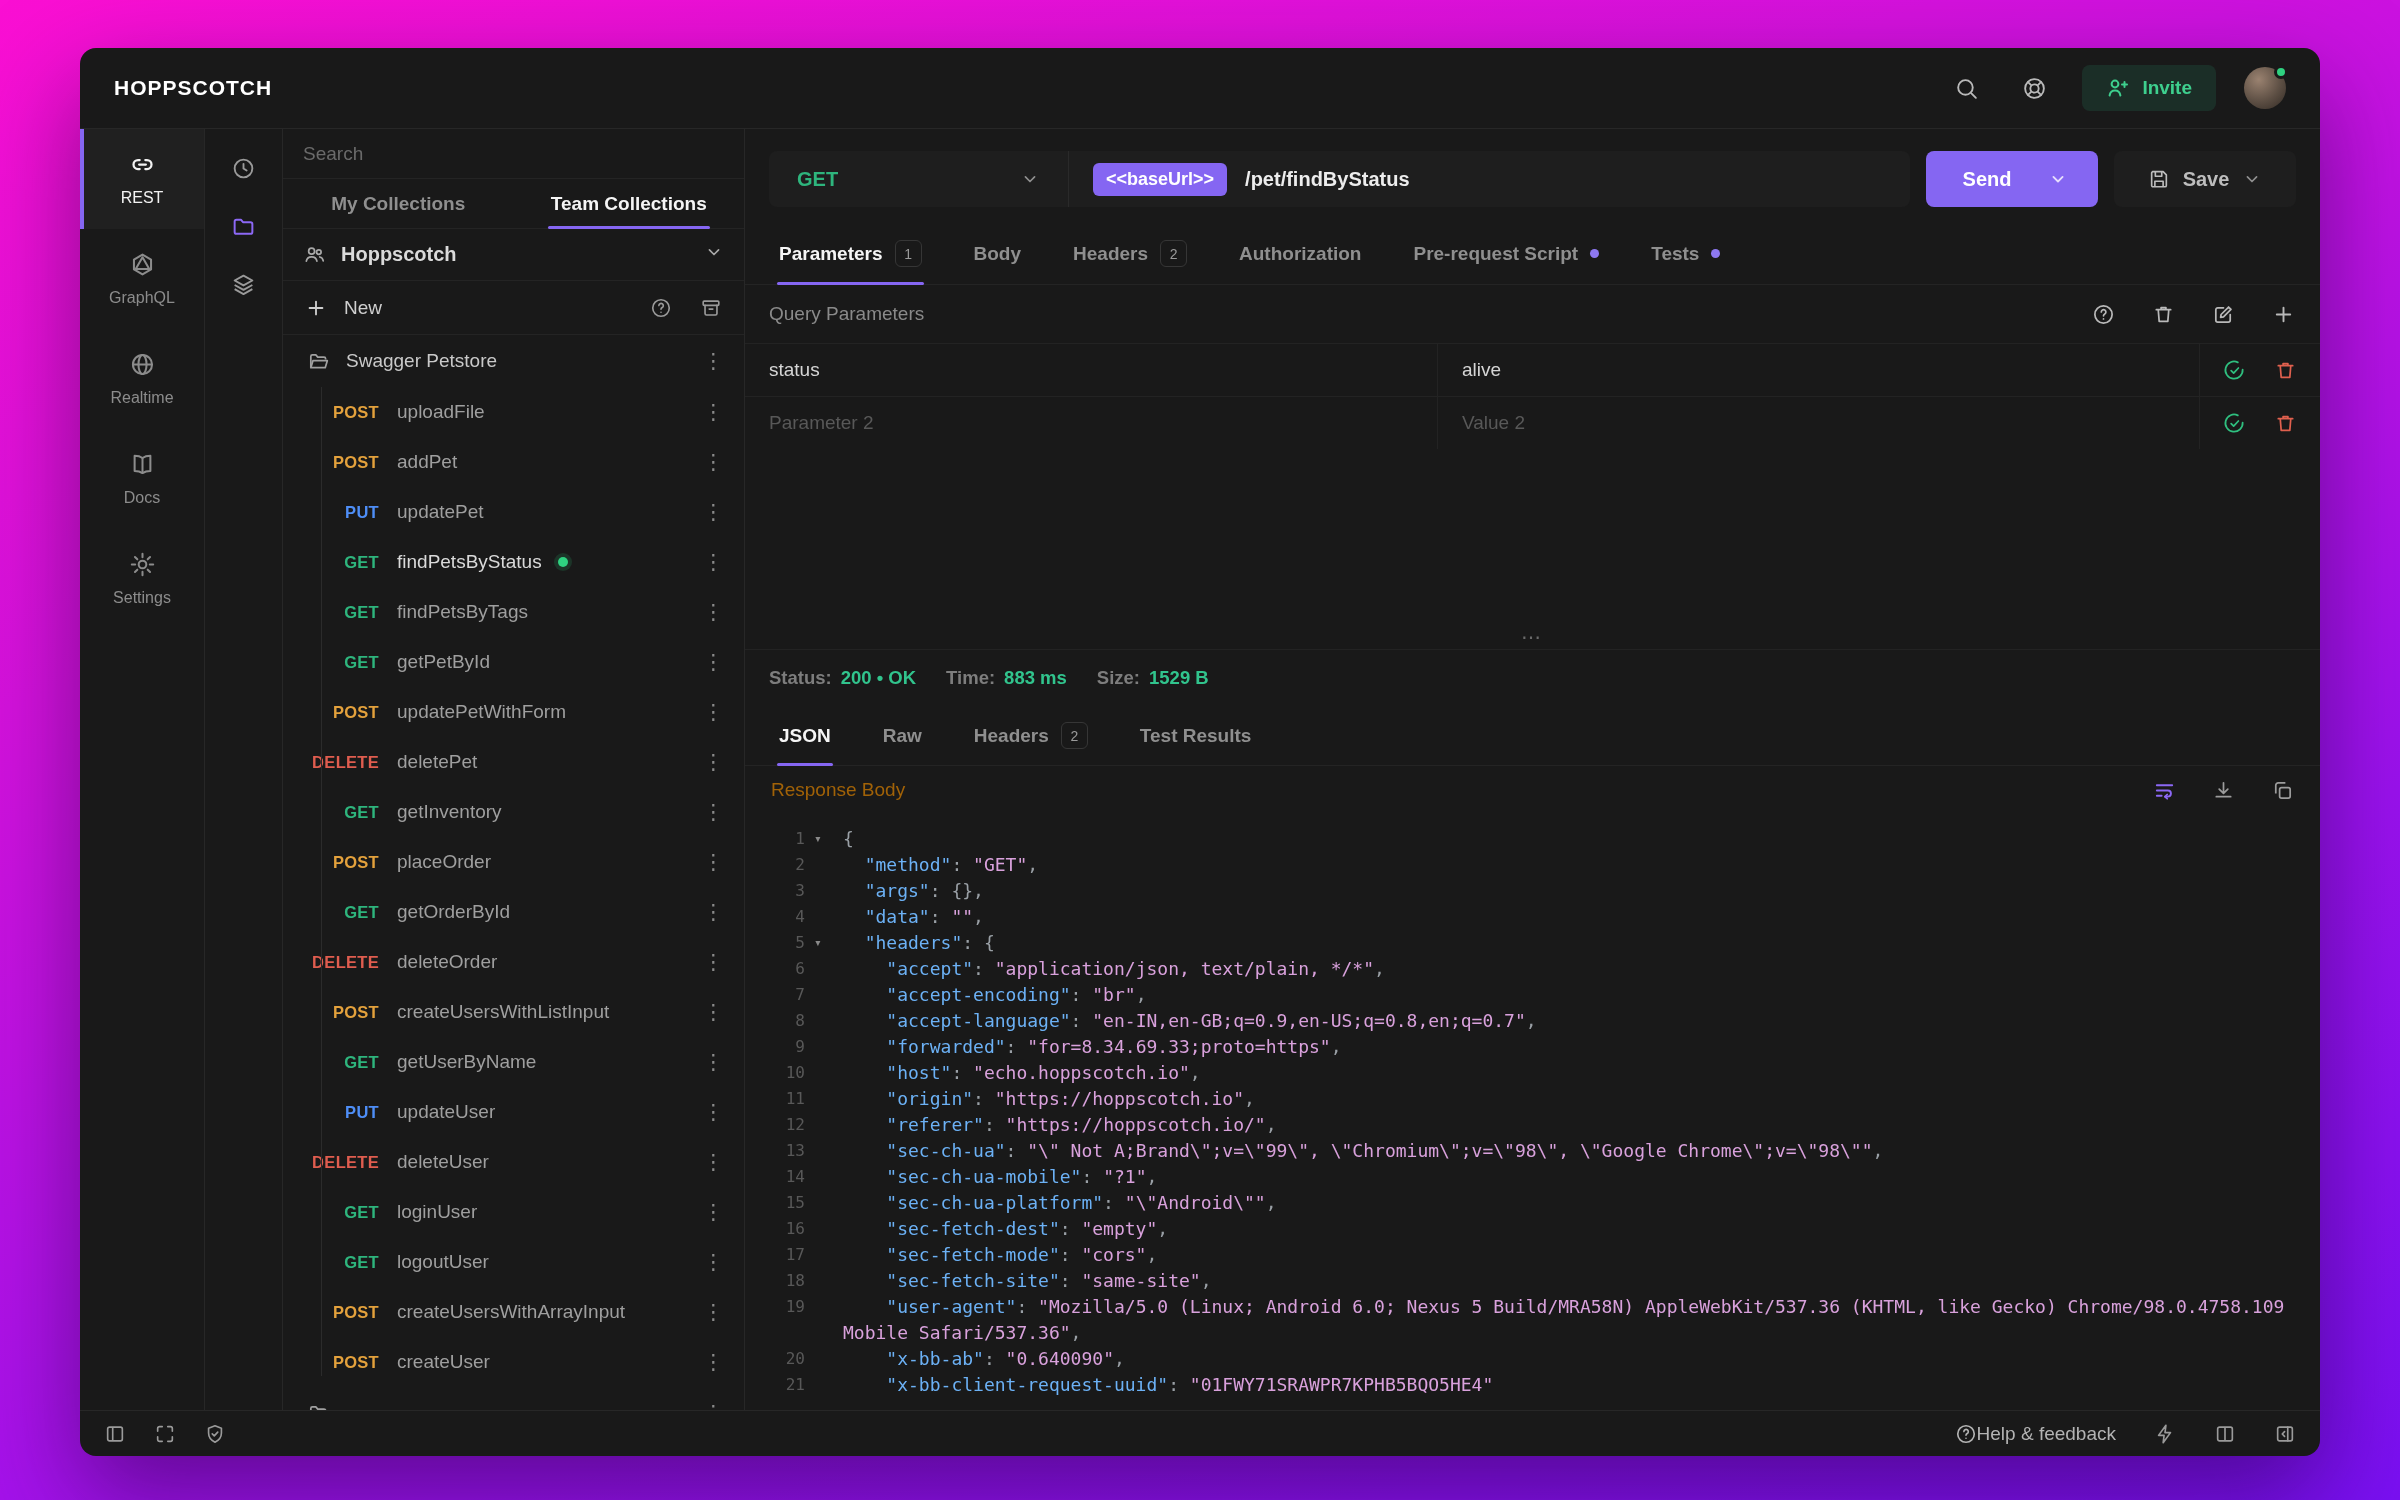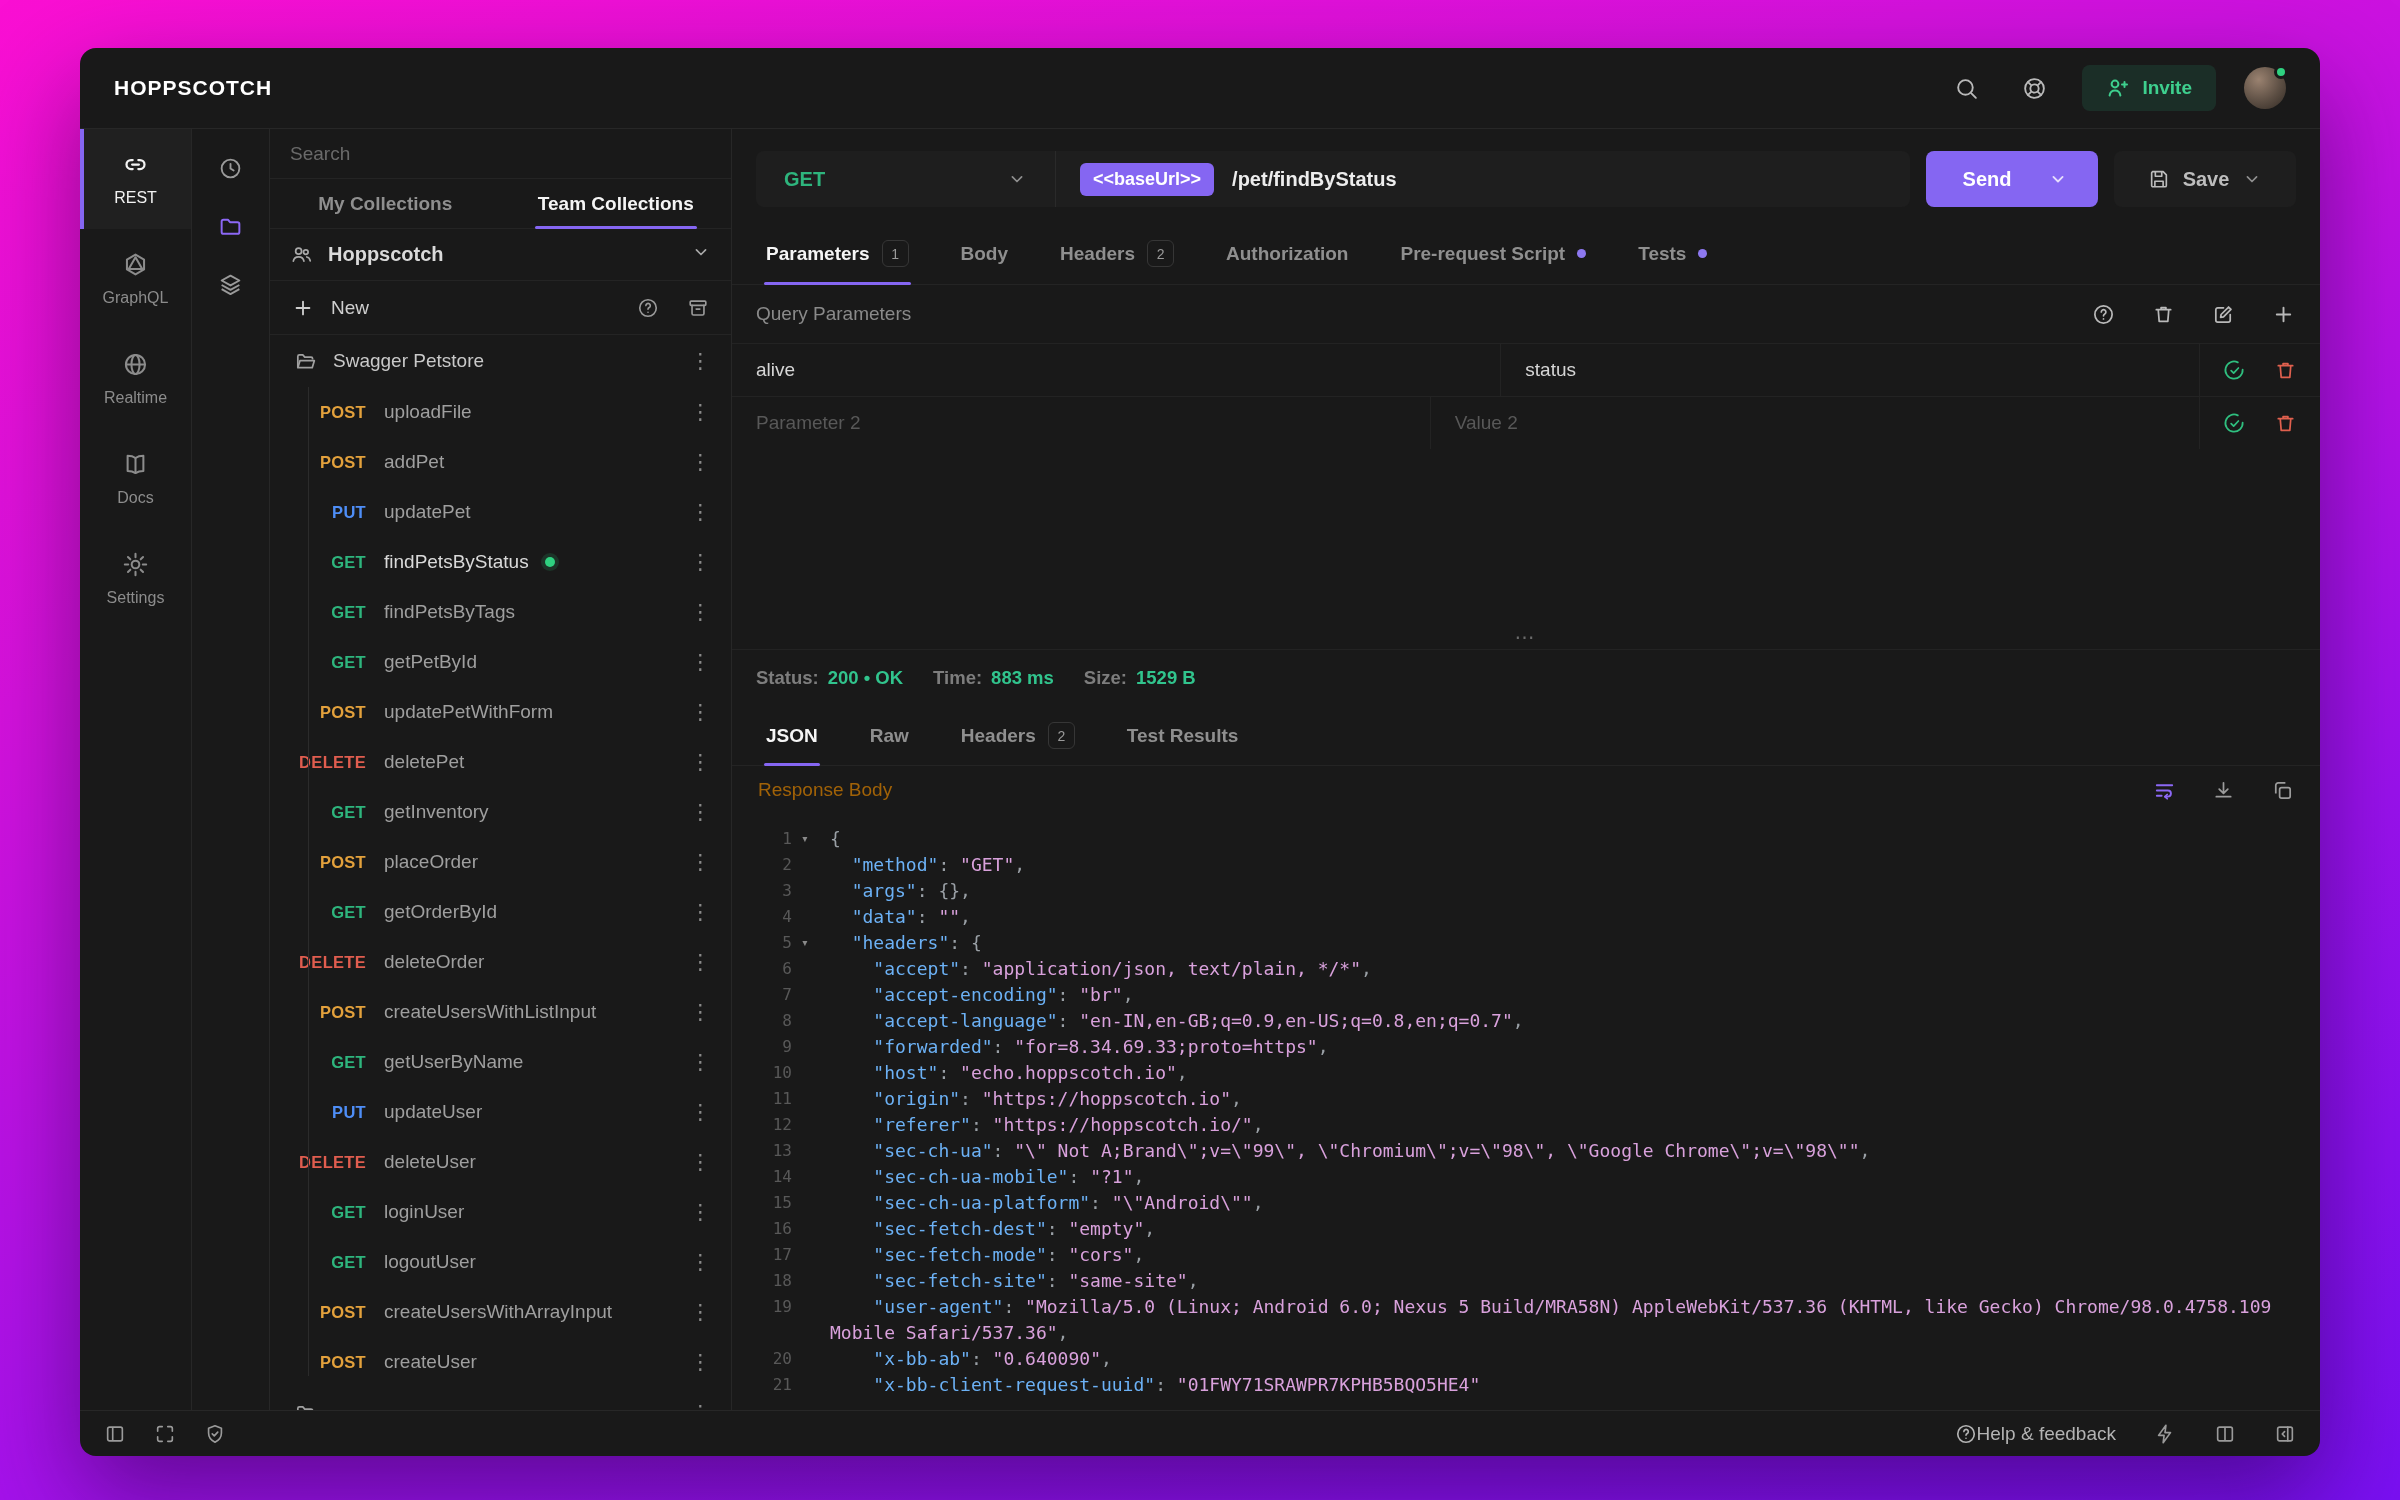--- a/index.html
+++ b/index.html
@@ -21,21 +21,21 @@
     background:rgba(46,197,136,.13); color:#3ecf8e; font-size:19px; font-weight:600; border:none; cursor:pointer; }
   .invite-btn svg { width:24px; height:24px; }
   .avatar { width:42px; height:42px; border-radius:50%; position:relative; cursor:pointer;
     background:radial-gradient(circle at 35% 30%,#9a8270,#5d4f44 55%,#302923 100%); }
   .presence-dot { position:absolute; right:-2px; top:-2px; width:14px; height:14px; border-radius:50%;
     background:#2fd180; border:3px solid #191919; }
 
   .content { flex:1; display:flex; min-height:0; border-top:1px solid #272727; }
 
   
-  .sidenav { width:112px; flex:none; border-right:1px solid #272727; }
+  .sidenav { width:125px; flex:none; border-right:1px solid #272727; }
   .nav-item { height:100px; display:flex; flex-direction:column; align-items:center; justify-content:center;
     gap:11px; color:#8c8c8c; font-size:16px; position:relative; cursor:pointer; }
   .nav-item svg { width:27px; height:27px; }
   .nav-item.active { background:#202020; color:#f2f2f2; }
   .nav-item.active::before { content:''; position:absolute; left:0; top:0; bottom:0; width:4px; background:#8566f2; }
 
   
   .rail { width:78px; flex:none; border-right:1px solid #272727; display:flex; flex-direction:column;
     align-items:center; padding-top:20px; gap:20px; }
   .rail-btn { width:38px; height:38px; display:flex; align-items:center; justify-content:center;
@@ -556,22 +556,22 @@
               </button>
               <button class="icon-btn">
                 <svg viewBox="0 0 24 24" fill="none" stroke="currentColor" stroke-width="2" stroke-linecap="round">
                     <path d="M12 5v14M5 12h14"></path>
                   </svg>
               </button>
             </span>
           </div>
 
           <div class="param-row">
+            <div class="param-cell param-key">status</div>
             <div class="param-cell param-val">alive</div>
-            <div class="param-cell param-key">status</div>
             <div class="param-actions">
               <span class="act-check" style="display:flex">
                 <svg viewBox="0 0 24 24" fill="none" stroke="currentColor" stroke-width="1.8" stroke-linecap="round" stroke-linejoin="round">
                     <path d="M20.5 11a9 9 0 11-5-7.5"></path>
                     <path d="M8.5 12.2l2.6 2.6 5-5.4"></path>
                   </svg>
               </span>
               <span class="act-trash" style="display:flex">
                 <svg viewBox="0 0 24 24" fill="none" stroke="currentColor" stroke-width="1.8" stroke-linecap="round" stroke-linejoin="round">
                     <path d="M4.5 7h15M9.5 7V4.8h5V7M6.5 7l1 12.2h9l1-12.2"></path>

